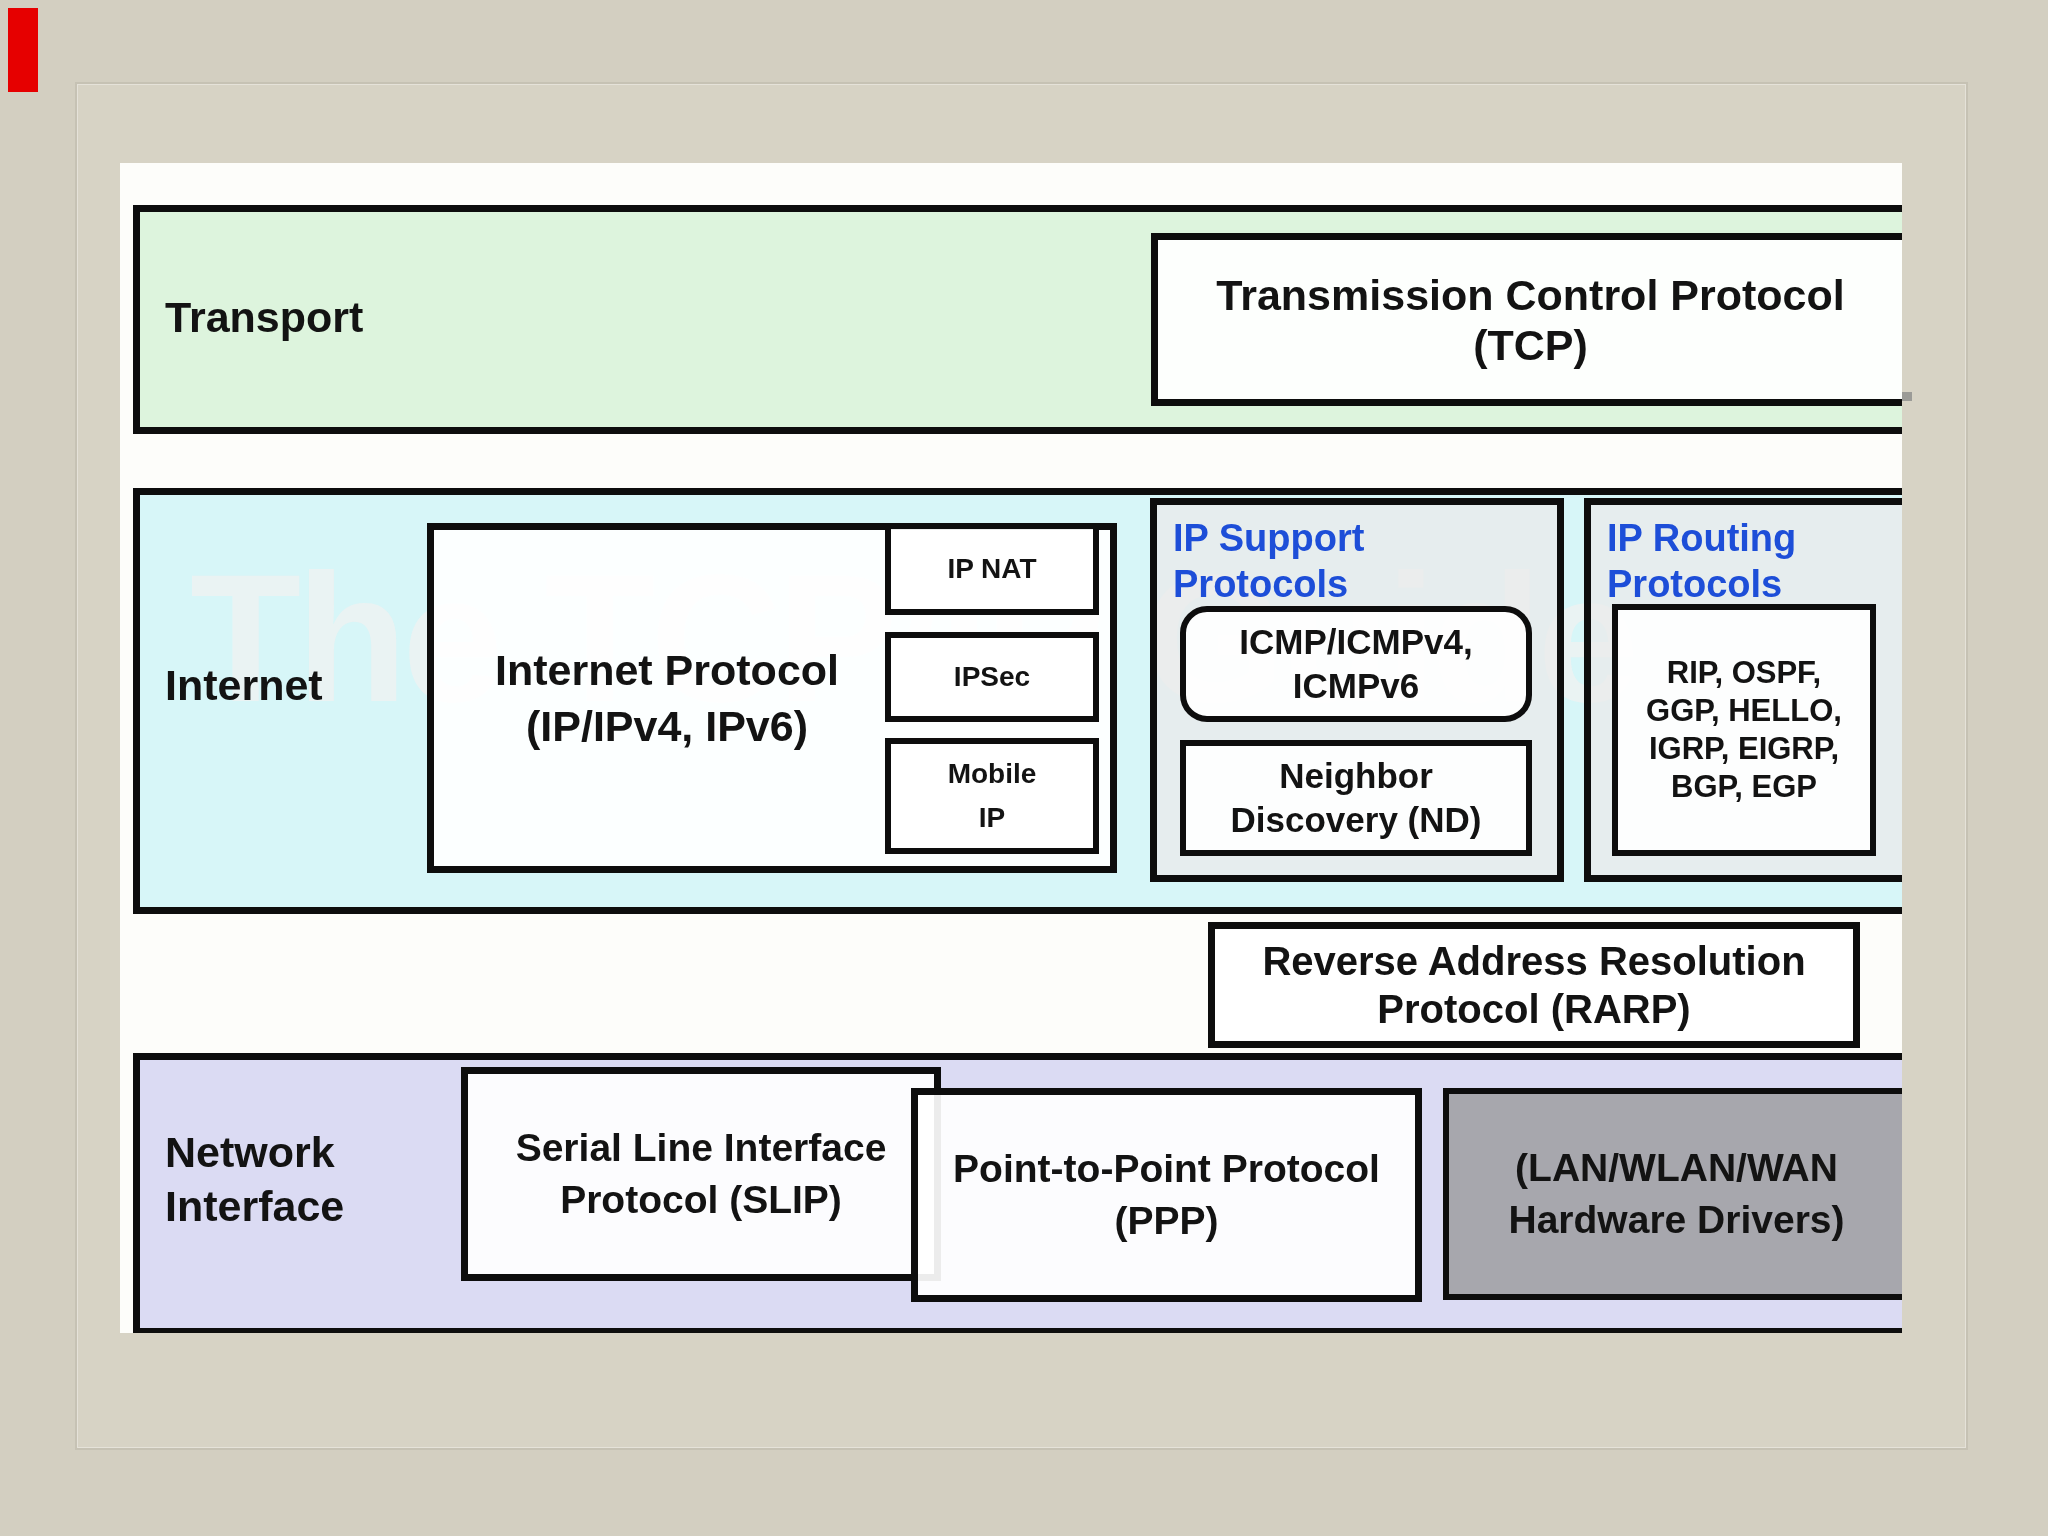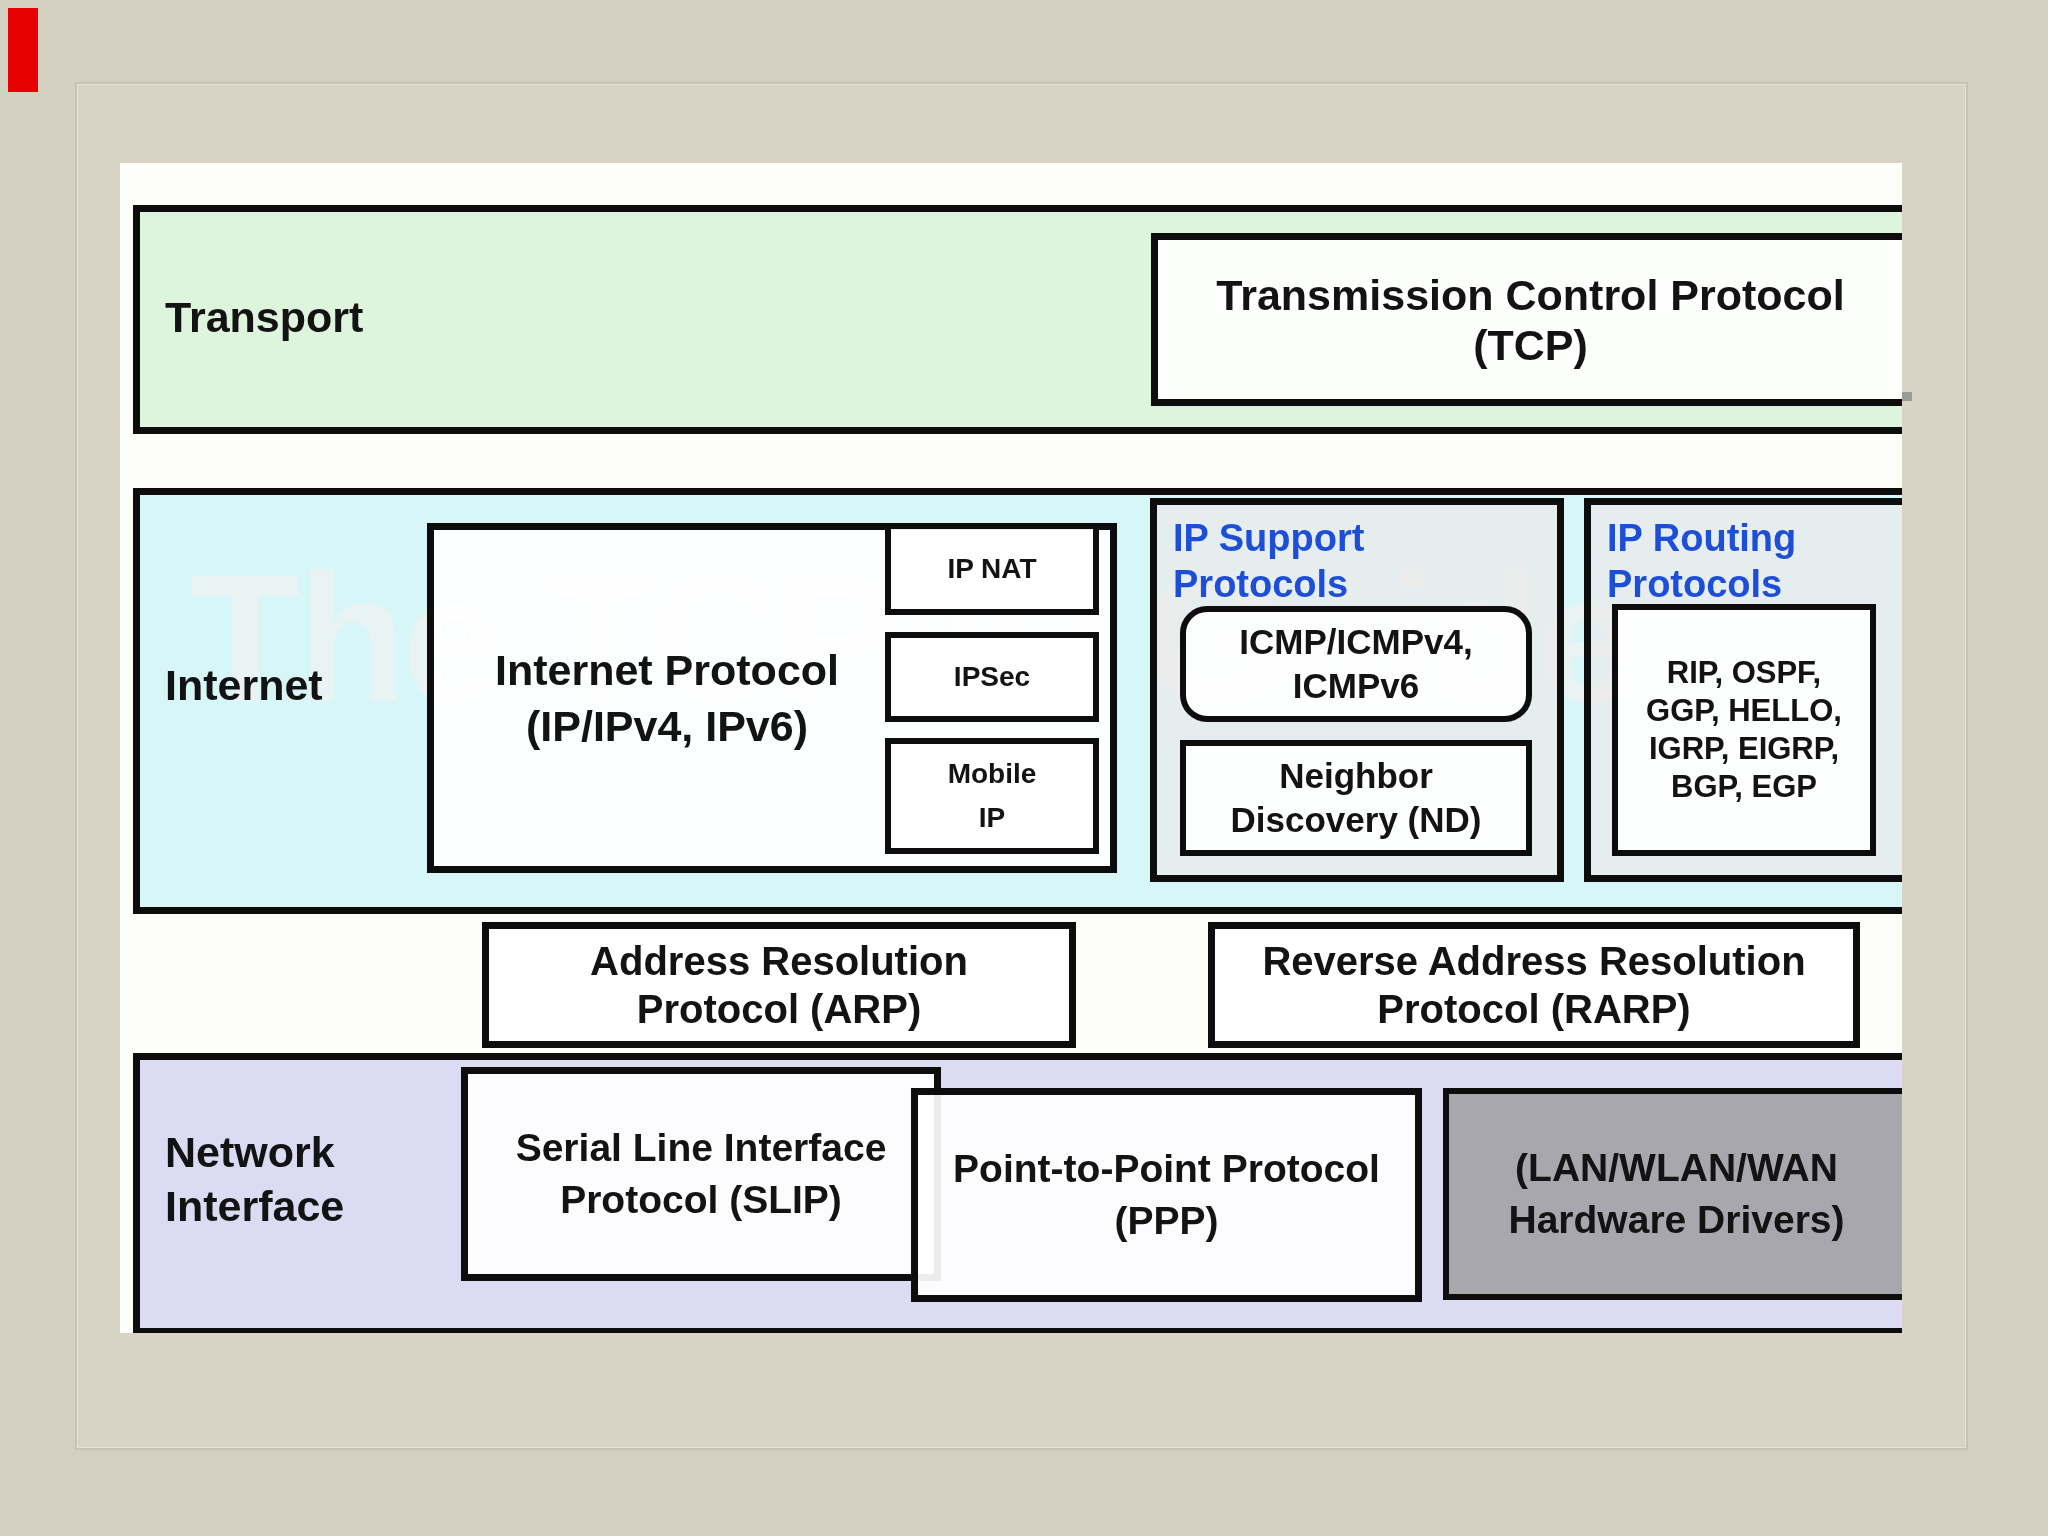--- a/index.html
+++ b/index.html
@@ -135,24 +135,20 @@
         <div>Protocols</div>
       </div>
       <div class="box box-routing" style="left:21px;top:99px;width:252px;height:240px;">
         <div>RIP, OSPF,</div>
         <div>GGP, HELLO,</div>
         <div>IGRP, EIGRP,</div>
         <div>BGP, EGP</div>
       </div>
     </div>
 
-    <div class="box box-mid" style="left:362px;top:759px;width:580px;height:112px;">
-      <div>Address Resolution</div>
-      <div>Protocol (ARP)</div>
-    </div>
 
     <div class="box box-mid" style="left:1088px;top:759px;width:638px;height:112px;">
       <div>Reverse Address Resolution</div>
       <div>Protocol (RARP)</div>
     </div>
 
     <div class="label" style="left:45px;top:962px;">
       <div>Network</div>
       <div>Interface</div>
     </div>

